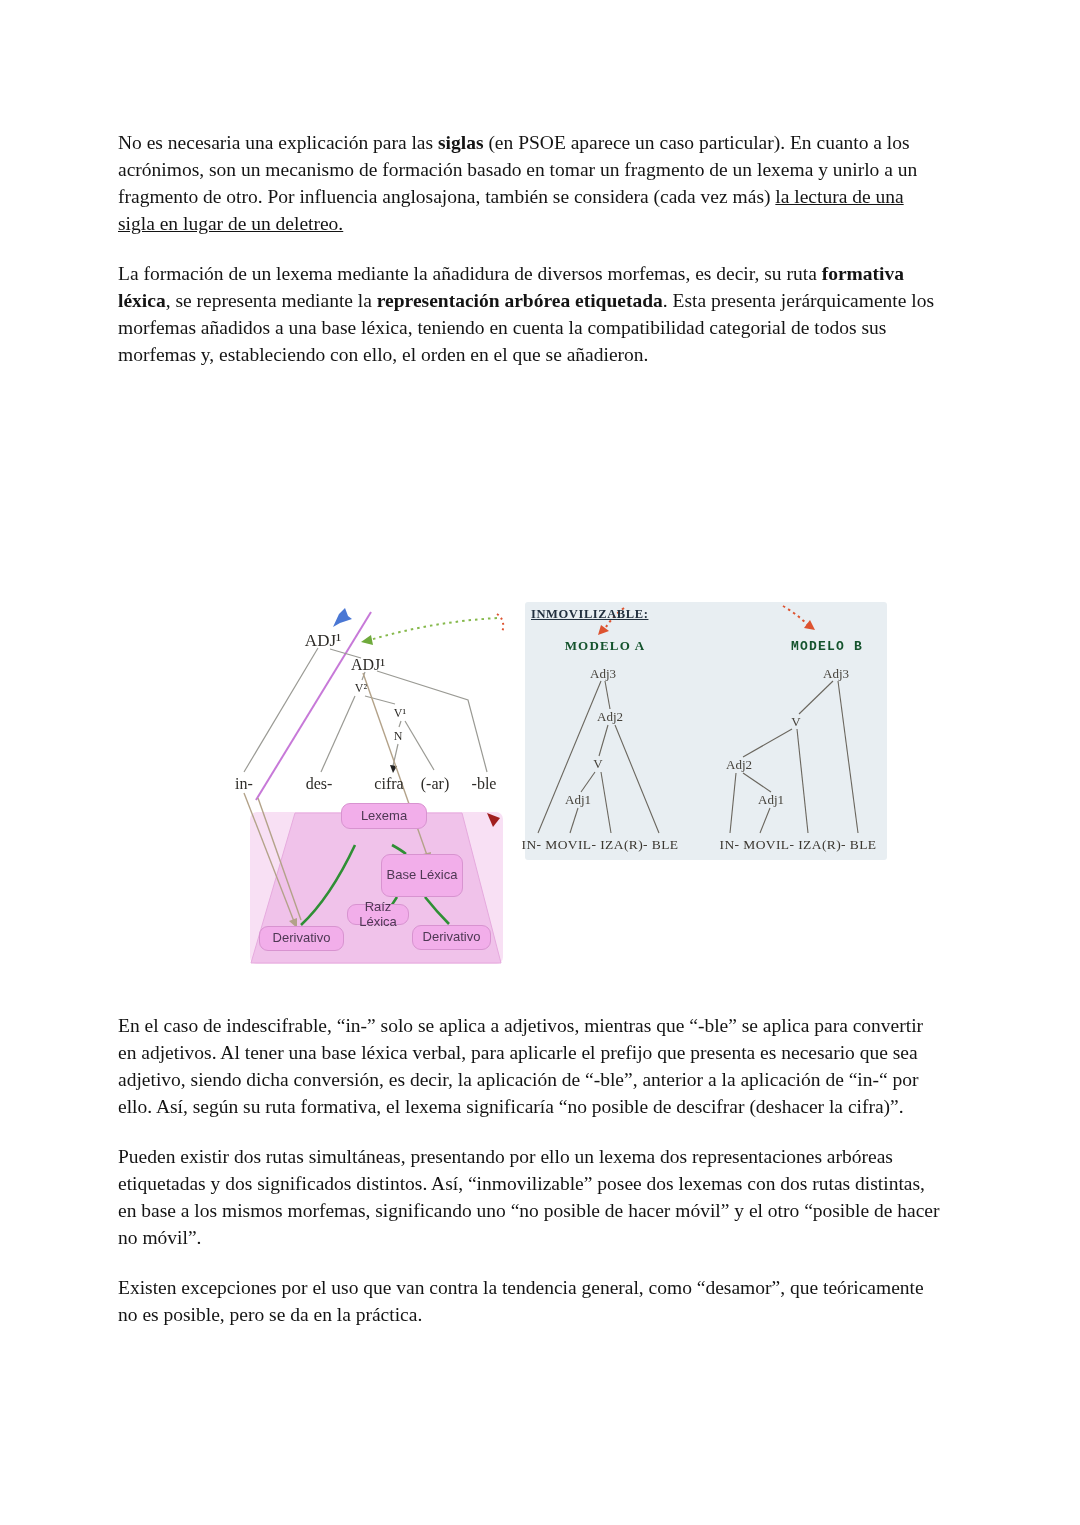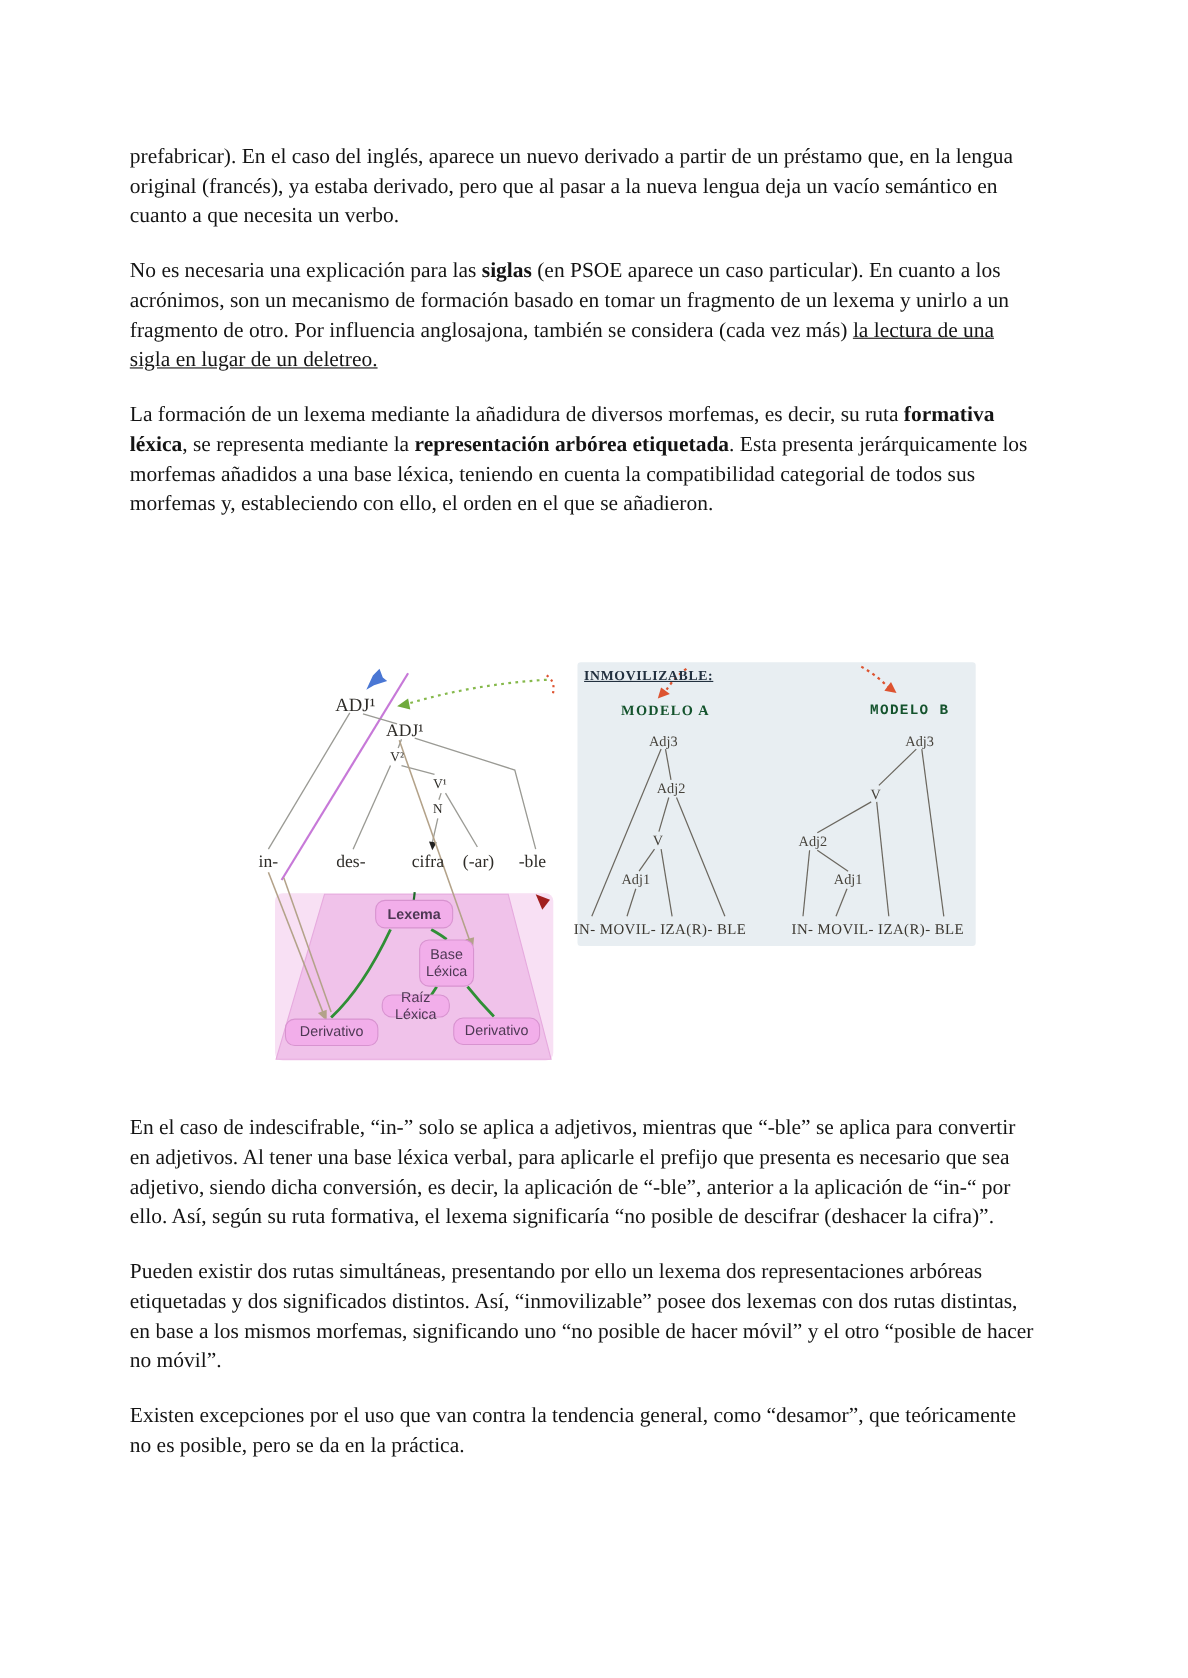--- a/index.html
+++ b/index.html
@@ -41,21 +41,20 @@
     position:absolute; background:#f2aeea; border:1.5px solid #d893d0; border-radius:9px;
     color:#4d3853; font-family:"Liberation Sans","DejaVu Sans",sans-serif;
     font-size:13px; line-height:1.15; display:flex; align-items:center; justify-content:center;
     text-align:center; white-space:pre-line;
   }
 </style>
 </head>
 <body>
 
 <div class="doc-block" style="top:129px;">
-    <p class="para"><span>prefabricar). En el caso del inglés, aparece un nuevo derivado a partir de un préstamo que, en la lengua original (francés), ya estaba derivado, pero que al pasar a la nueva lengua deja un vacío semántico en cuanto a que necesita un verbo.</span></p>
     <p class="para"><span>No es necesaria una explicación para las </span><b>siglas</b><span> (en PSOE aparece un caso particular). En cuanto a los acrónimos, son un mecanismo de formación basado en tomar un fragmento de un lexema y unirlo a un fragmento de otro. Por influencia anglosajona, también se considera (cada vez más) </span><span class="ul">la lectura de una sigla en lugar de un deletreo.</span></p>
     <p class="para"><span>La formación de un lexema mediante la añadidura de diversos morfemas, es decir, su ruta </span><b>formativa léxica</b><span>, se representa mediante la </span><b>representación arbórea etiquetada</b><span>. Esta presenta jerárquicamente los morfemas añadidos a una base léxica, teniendo en cuenta la compatibilidad categorial de todos sus morfemas y, estableciendo con ello, el orden en el que se añadieron.</span></p>
   </div>
 
 <div class="fig" style="left:225px; top:600px; width:292px; height:380px;">
 
   <svg width="292" height="380" viewBox="0 0 292 380">
 
     <g>
       <rect x="25" y="212" width="253" height="152" rx="7" fill="#f8e0f4"></rect>
@@ -109,22 +108,22 @@
   <span class="lbl tree-lbl" style="left:143px; top:65px;">ADJ¹</span>
   <span class="lbl tree-lbl small" style="left:136px; top:88px;">V²</span>
   <span class="lbl tree-lbl small" style="left:175px; top:113px;">V¹</span>
   <span class="lbl tree-lbl small" style="left:173px; top:136px;">N</span>
   <span class="lbl tree-lbl" style="left:19px;  top:184px;">in-</span>
   <span class="lbl tree-lbl" style="left:94px;  top:184px;">des-</span>
   <span class="lbl tree-lbl" style="left:164px; top:184px;">cifra</span>
   <span class="lbl tree-lbl" style="left:210px; top:184px;">(-ar)</span>
   <span class="lbl tree-lbl" style="left:259px; top:184px;">-ble</span>
 
-  <div class="pbox" style="left:116px; top:218px; width:71px; height:26px;font-weight:bold;">Lexema</div>
-  <div class="pbox" style="left:156px; top:254px; width:50px; height:43px;">Base Léxica</div>
+  <div class="pbox" style="left:116px; top:203px; width:86px; height:26px;">Lexema</div>
+  <div class="pbox" style="left:156px; top:254px; width:82px; height:43px;">Base Léxica</div>
   <div class="pbox" style="left:34px; top:326px; width:85px; height:25px;">Derivativo</div>
   <div class="pbox" style="left:122px; top:304px; width:62px; height:21px;">Raíz Léxica</div>
   <div class="pbox" style="left:187px; top:325px; width:79px; height:25px;">Derivativo</div>
 </div>
 
 <div class="fig fig-right" style="left:525px; top:602px; width:362px; height:258px;">
 
   <svg width="362" height="258" viewBox="0 0 362 258">
 
     <g>

